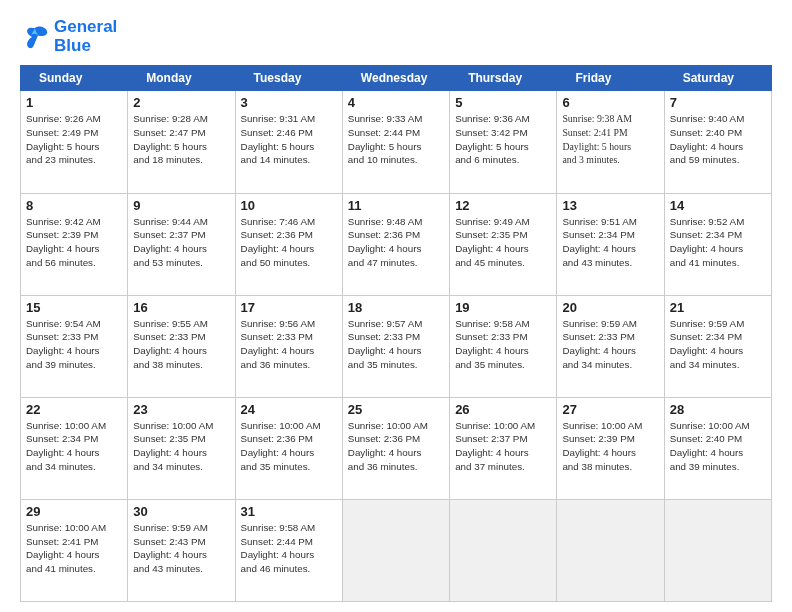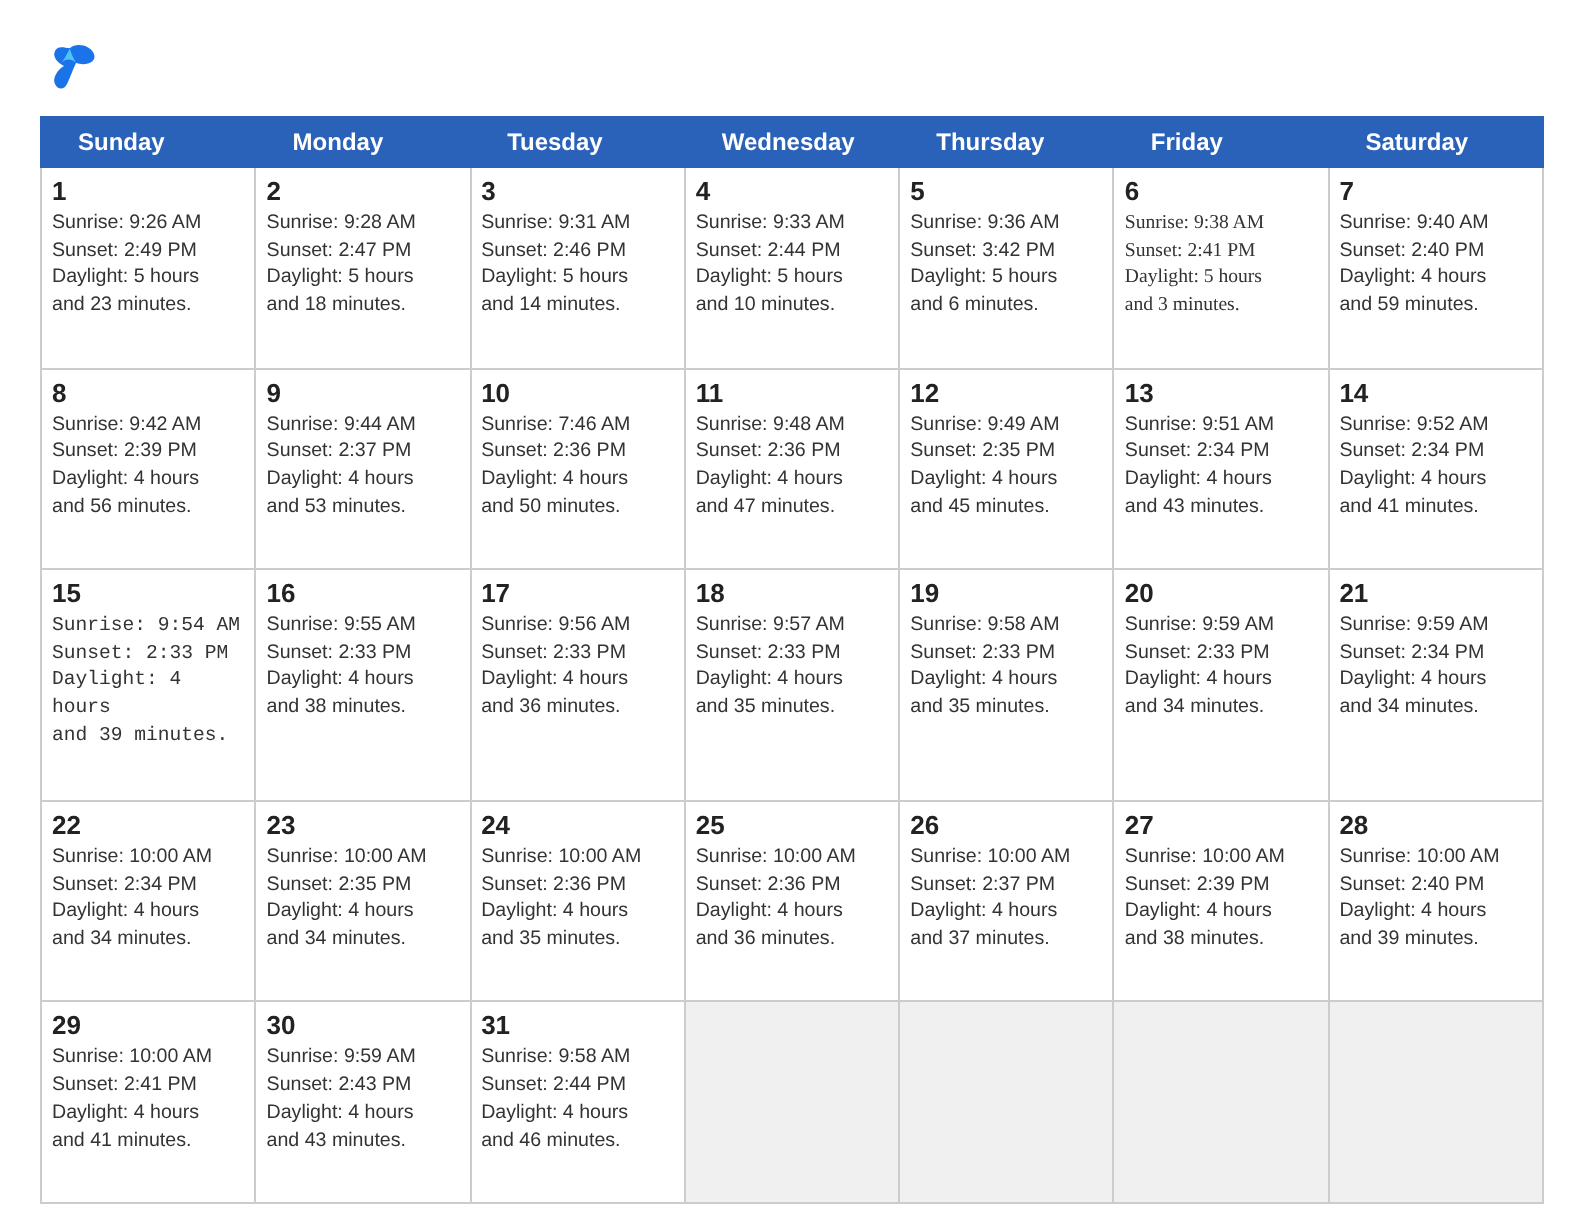--- a/index.html
+++ b/index.html
@@ -87,20 +87,24 @@
 </head>
 <body>
 
 <div class="page">
   <div class="header">
     <div class="logo">
       <svg class="logo-bird" viewBox="0 0 40 40">
         <path d="M20 8 C24 4, 34 6, 36 12 C38 18, 30 20, 24 18 C22 22, 20 28, 18 32 C16 36, 12 36, 10 32 C8 28, 12 22, 16 20 C12 18, 8 14, 10 10 C12 6, 16 8, 20 8Z" fill="#1a73e8"></path>
         <path d="M20 8 C18 12, 16 16, 14 18 C16 16, 20 14, 24 18 C22 14, 20 10, 20 8Z" fill="#4fc3f7"></path>
       </svg>
+      <div>
+        <div style="font-size:17px;font-weight:bold;color:#1a73e8;line-height:1.1;">General</div>
+        <div style="font-size:17px;font-weight:bold;color:#1a73e8;line-height:1.1;">Blue</div>
+      </div>
     </div>
     <div class="title-block">
       <div class="main-title"></div>
       <div class="subtitle"></div>
     </div>
   </div>
 
   <table class="calendar">
     <thead>
       <tr id="weekday-header">
@@ -212,21 +216,21 @@
             <span class="day-num">14</span>
             <div class="day-info" style="white-space: pre-line;">Sunrise: 9:52 AM
 Sunset: 2:34 PM
 Daylight: 4 hours
 and 41 minutes.</div>
           </td>
         </tr>
         <tr>
           <td>
             <span class="day-num">15</span>
-            <div class="day-info" style="white-space: pre-line; font-family: Liberation Mono, monospace;">Sunrise: 9:54 AM
+            <div class="day-info" style="white-space: pre-line;">Sunrise: 9:54 AM
 Sunset: 2:33 PM
 Daylight: 4 hours
 and 39 minutes.</div>
           </td>
           <td>
             <span class="day-num">16</span>
             <div class="day-info" style="white-space: pre-line;">Sunrise: 9:55 AM
 Sunset: 2:33 PM
 Daylight: 4 hours
 and 38 minutes.</div>

